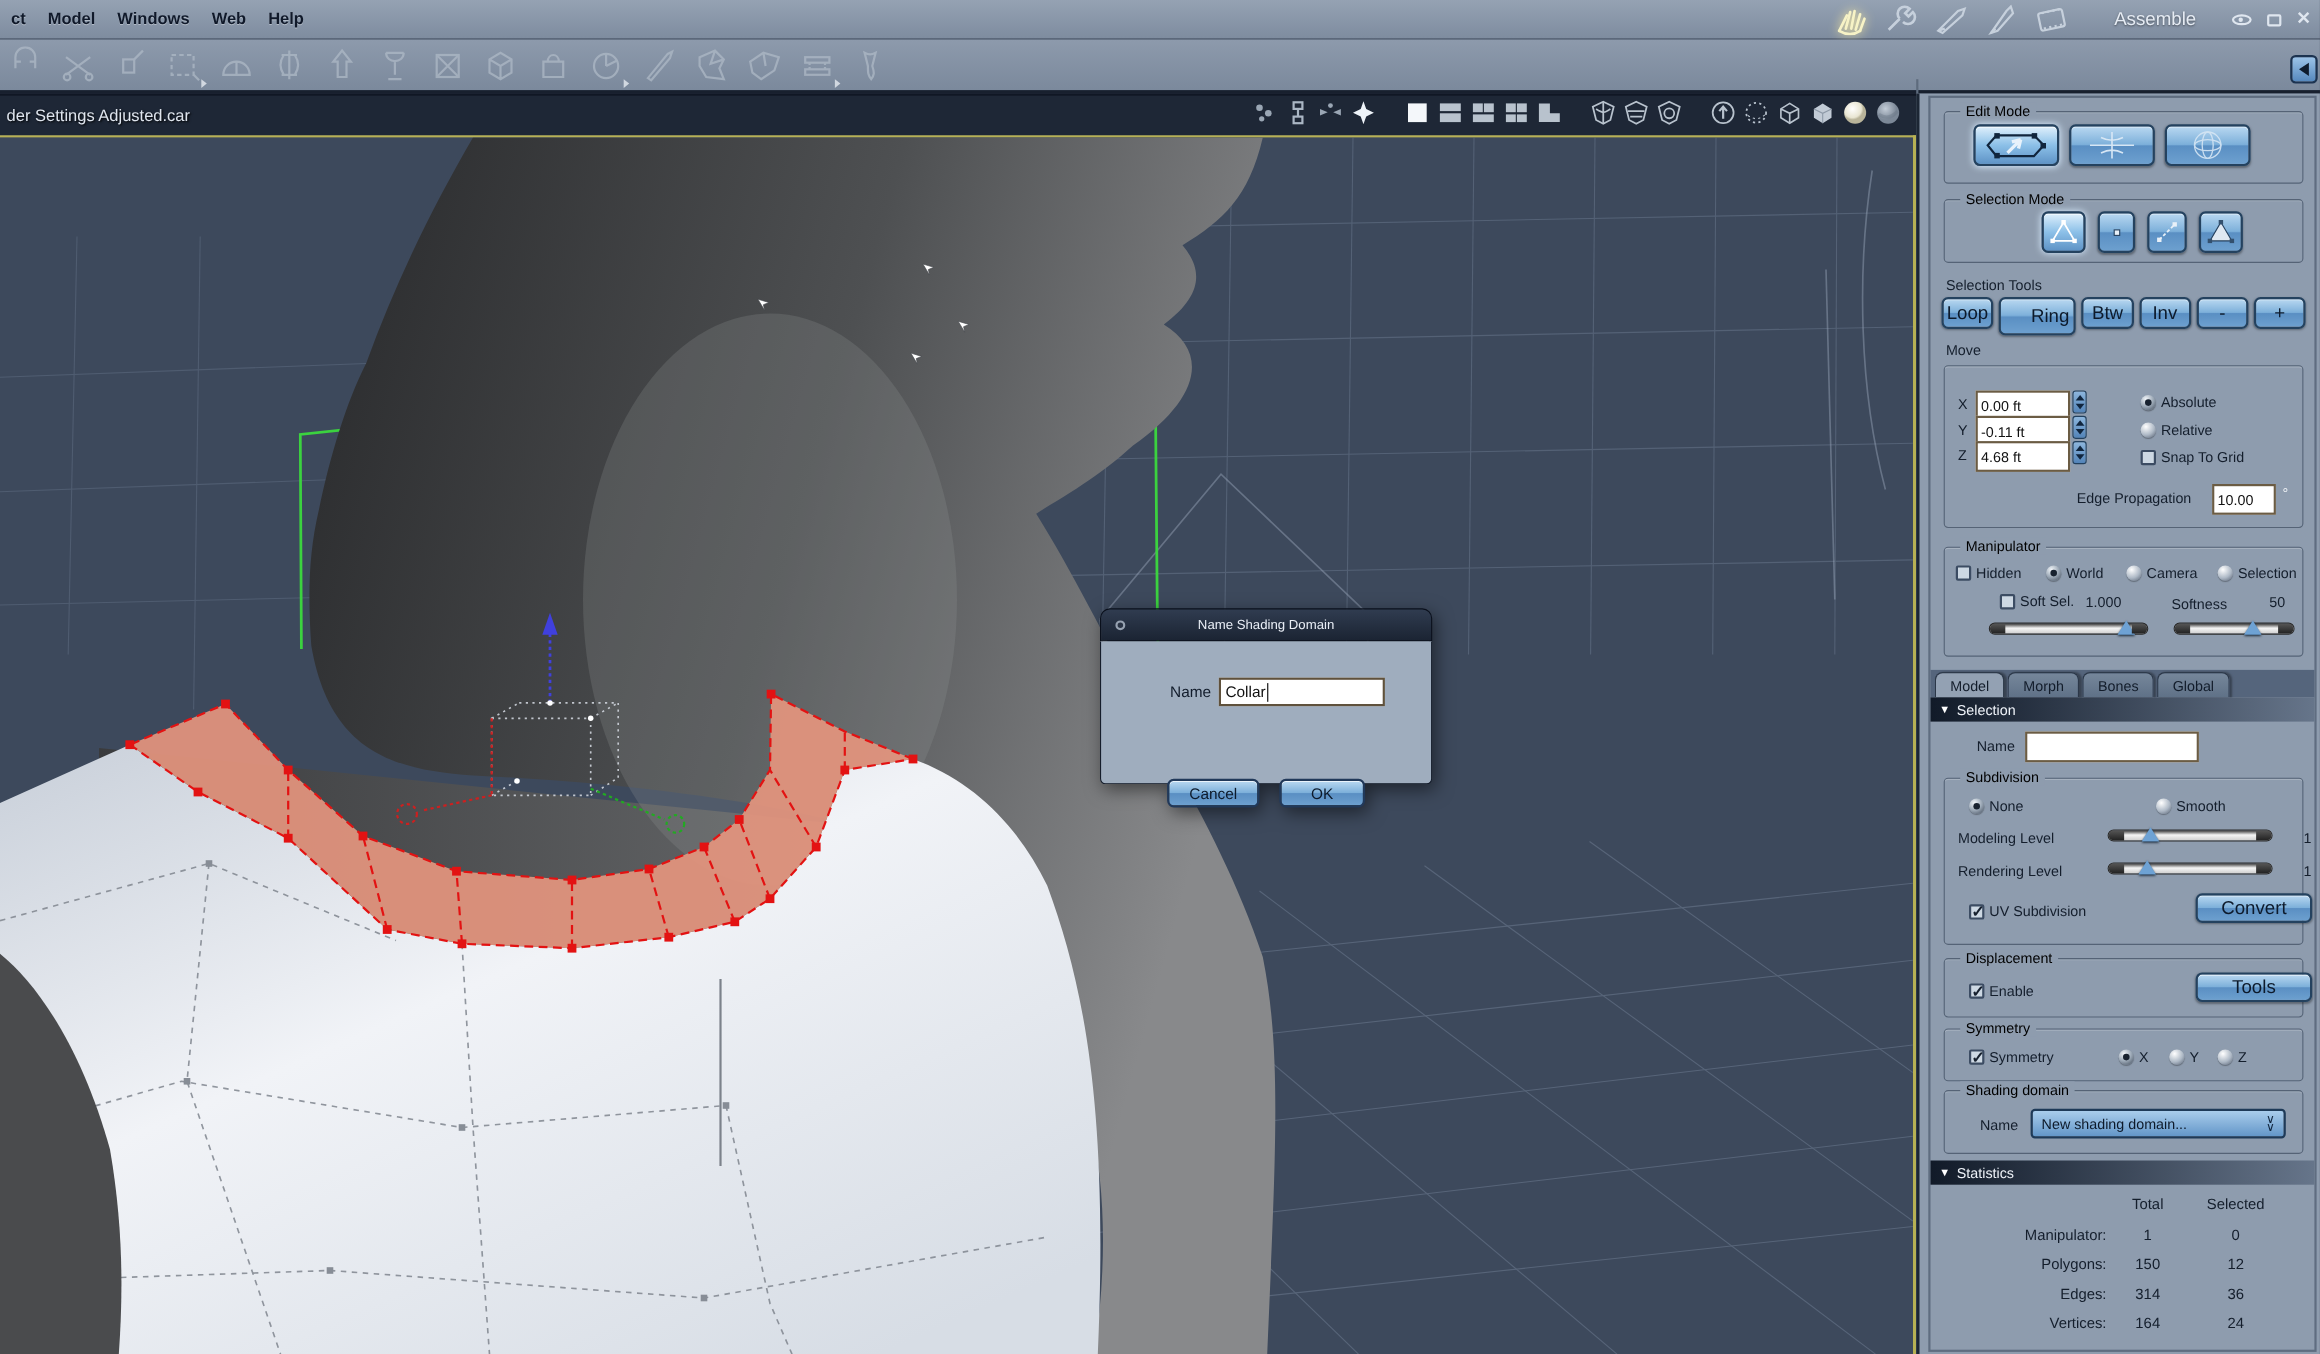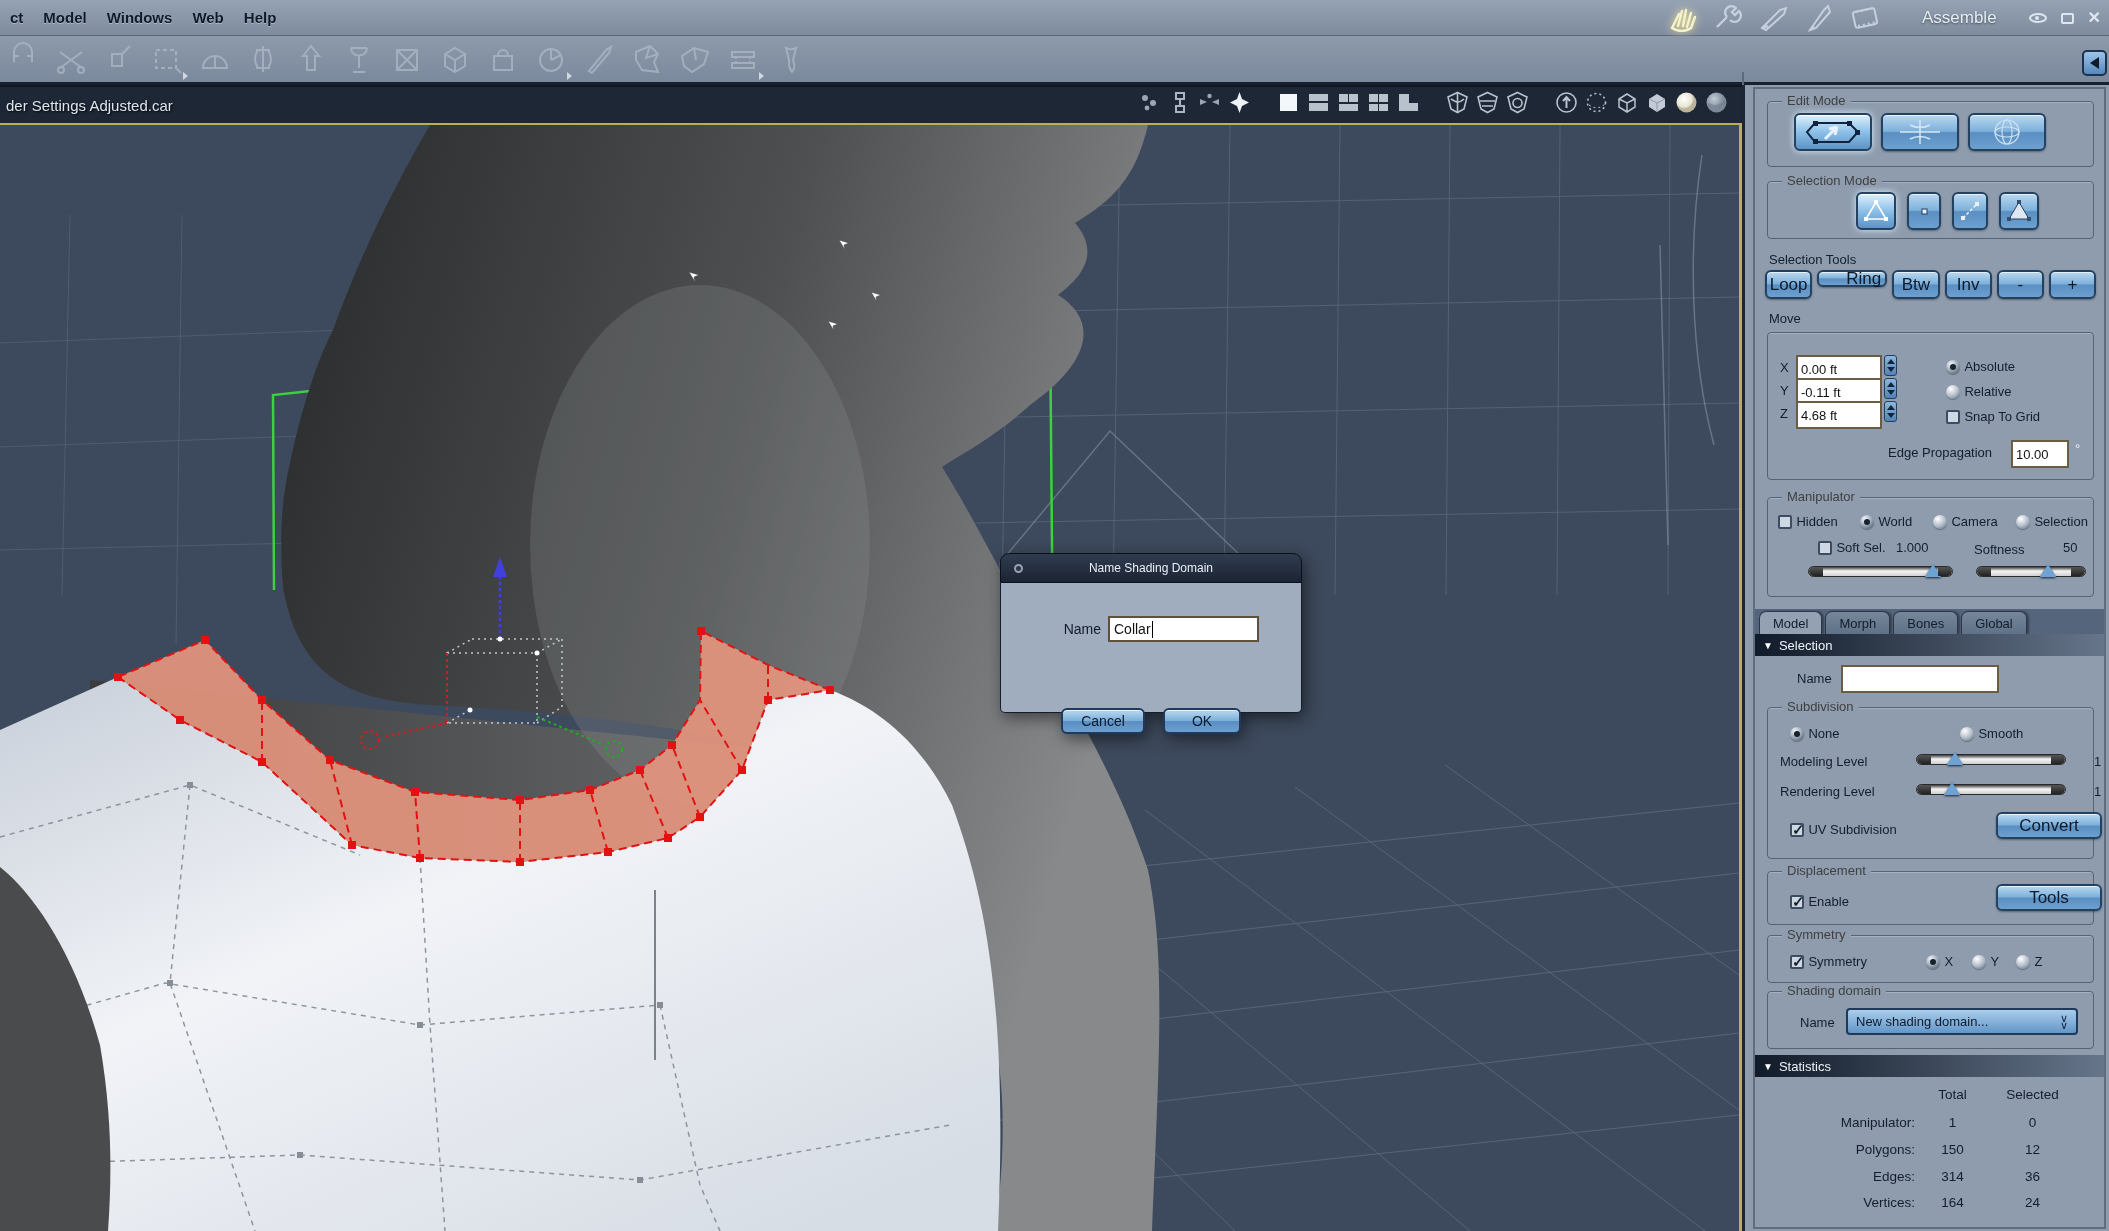--- a/index.html
+++ b/index.html
@@ -63,21 +63,21 @@
     box-shadow:inset 0 1px 0 rgba(255,255,255,.7);}
   #btn-cancel{left:60px;top:125px;width:84px;}
   #btn-ok{left:162px;top:125px;width:78px;}
 
   
   .panel{position:absolute;left:1742px;top:85px;width:367px;height:1146px;background:#8e9cae;
     border-left:3px solid #1c2634;}
   .panel-inner{position:absolute;left:8px;top:2px;right:3px;bottom:2px;border:2px solid #5f6d80;background:#8e9cae;}
   .group{position:absolute;border:1px solid rgba(38,52,72,.55);border-radius:4px;
     box-shadow:inset 0 1px 0 rgba(255,255,255,.22);}
-  .glabel{position:absolute;top:-9px;left:14px;background:#8e9cae;padding:0 5px;color:#404040;font-size:13px;}
+  .glabel{position:absolute;top:-9px;left:14px;background:#8e9cae;padding:0 5px;color:#000000;font-size:13px;}
   .plabel{color:#141e2c;font-size:13px;position:absolute;}
   .btn{background:linear-gradient(#b9d8f1 0%,#7db0da 48%,#5a8fc3 52%,#6da0cf 100%);
     border:2px solid #24425f;border-radius:6px;color:#0d1a2b;font-size:17px;
     display:flex;align-items:center;justify-content:center;box-shadow:inset 0 1px 0 rgba(255,255,255,.65),0 1px 2px rgba(0,0,0,.35);}
   .tool-active{background:linear-gradient(#dff0fc,#8cc0e8 50%,#5e93c6);box-shadow:0 0 7px #d8ecff,inset 0 1px 0 #fff;}
   .field{background:#fff;border:2px solid #6b5c44;font-size:13px;color:#111;padding:12px 3px;}
   input.field{outline:none;}
   .spinner{width:13px;height:21px;background:linear-gradient(#8db6dd,#5283b8);border:1px solid #22405e;border-radius:3px;
     display:flex;flex-direction:column;align-items:center;justify-content:space-evenly;}
   .spinner i{width:0;height:0;border-left:4px solid transparent;border-right:4px solid transparent;}
@@ -635,21 +635,21 @@
                   <rect x="21" y="18" width="4" height="4"></rect>
                 </g>
               </svg>
         </div>
       </div>
     </div>
 
     <div class="plabel" style="left:14px;top:163px;">Selection Tools</div>
     <div style="position:absolute;left:10px;top:181px;right:8px;display:flex;gap:5px;">
       <div class="btn" style="flex:1;height:29px;">Loop</div>
-      <div class="btn" style="flex:1;height:17px;padding-left:23px;">Ring</div>
+      <div class="btn" style="flex:1;height:35px;padding-left:23px;">Ring</div>
       <div class="btn" style="flex:1;height:29px;">Btw</div>
       <div class="btn" style="flex:1;height:29px;">Inv</div>
       <div class="btn" style="flex:1;height:29px;">-</div>
       <div class="btn" style="flex:1;height:29px;">+</div>
     </div>
 
     <div class="plabel" style="left:14px;top:222px;">Move</div>
     <div class="group" style="left:12px;top:243px;right:10px;height:148px;">
       <div class="plabel" style="left:12px;top:27px;">X</div>
       <input class="field" style="position: absolute; left: 28px; top: 22px; width: 86px; height: 21px;" value="0.00 ft">

